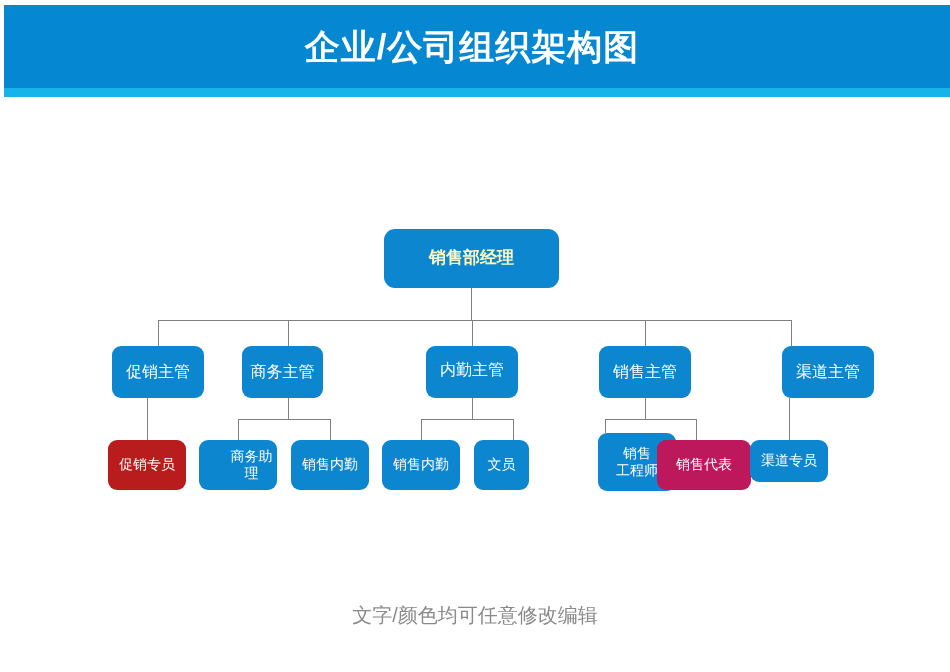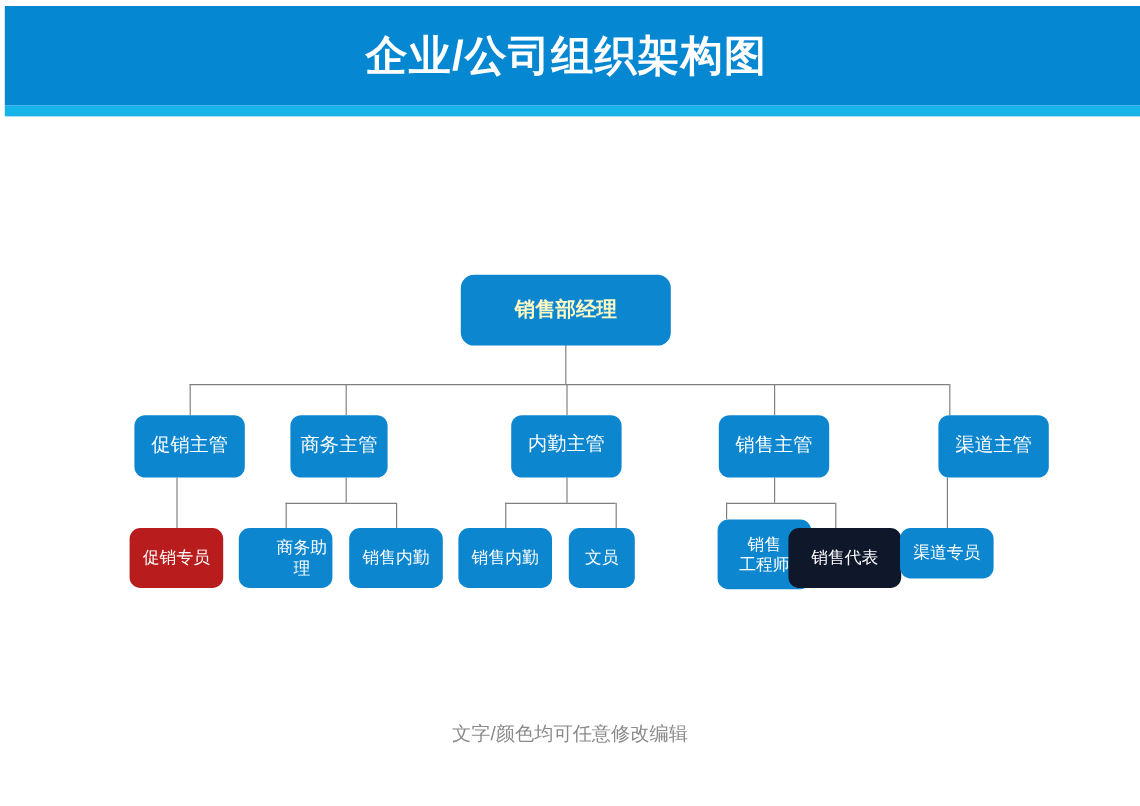--- a/index.html
+++ b/index.html
@@ -103,21 +103,21 @@
   }
 
   
   #footer-caption {
     position: absolute;
     left: 0;
     top: 602px;
     width: 950px;
     text-align: center;
     color: #8a8a8a;
-    font-size: 16px;
+    font-size: 20px;
   }
 </style>
 </head>
 <body>
 
 <div id="header-banner">
   <div id="header-main-band"></div>
   <div id="header-accent-strip"></div>
   <div id="header-title">企业/公司组织架构图</div>
 </div>
@@ -153,18 +153,18 @@
       <div class="node level-1" style="left: 426px; top: 346px; width: 92px; height: 52px; background: rgb(13, 134, 208); color: rgb(255, 255, 255); font-family: Liberation Mono, monospace;">内勤主管</div>
       <div class="node level-1" style="left: 599px; top: 346px; width: 92px; height: 52px; background: rgb(13, 134, 208); color: rgb(255, 255, 255);">销售主管</div>
       <div class="node level-1" style="left: 782px; top: 346px; width: 92px; height: 52px; background: rgb(13, 134, 208); color: rgb(255, 255, 255);">渠道主管</div>
       <div class="node level-2" style="left: 108px; top: 440px; width: 78px; height: 50px; background: #b91c1c; color: rgb(255, 255, 255); text-align: center;">促销专员</div>
       <div class="node level-2" style="left: 199px; top: 440px; width: 78px; height: 50px; background: rgb(13, 134, 208); color: rgb(255, 255, 255); padding-left: 27px;">商务助理</div>
       <div class="node level-2" style="left: 291px; top: 440px; width: 78px; height: 50px; background: rgb(13, 134, 208); color: rgb(255, 255, 255);">销售内勤</div>
       <div class="node level-2" style="left: 382px; top: 440px; width: 78px; height: 50px; background: rgb(13, 134, 208); color: rgb(255, 255, 255);">销售内勤</div>
       <div class="node level-2" style="left: 474px; top: 440px; width: 55px; height: 50px; background: rgb(13, 134, 208); color: rgb(255, 255, 255);">文员</div>
       <div class="node level-2" style="left: 566px; top: 433px; width: 78px; height: 58px; background: rgb(13, 134, 208); color: rgb(255, 255, 255); margin-left: 32px;">销售
 工程师</div>
-      <div class="node level-2" style="left: 657px; top: 440px; width: 94px; height: 50px; background: #0f172a; color: rgb(255, 255, 255);">销售代表</div>
+      <div class="node level-2" style="left: 657px; top: 440px; width: 94px; height: 50px; background: #be185d; color: rgb(255, 255, 255);">销售代表</div>
       <div class="node level-2" style="left: 750px; top: 440px; width: 78px; height: 42px; background: rgb(13, 134, 208); color: rgb(255, 255, 255);">渠道专员</div>
     </div>
 </div>
 
 <div id="footer-caption">文字/颜色均可任意修改编辑</div>
 
 </body></html>

